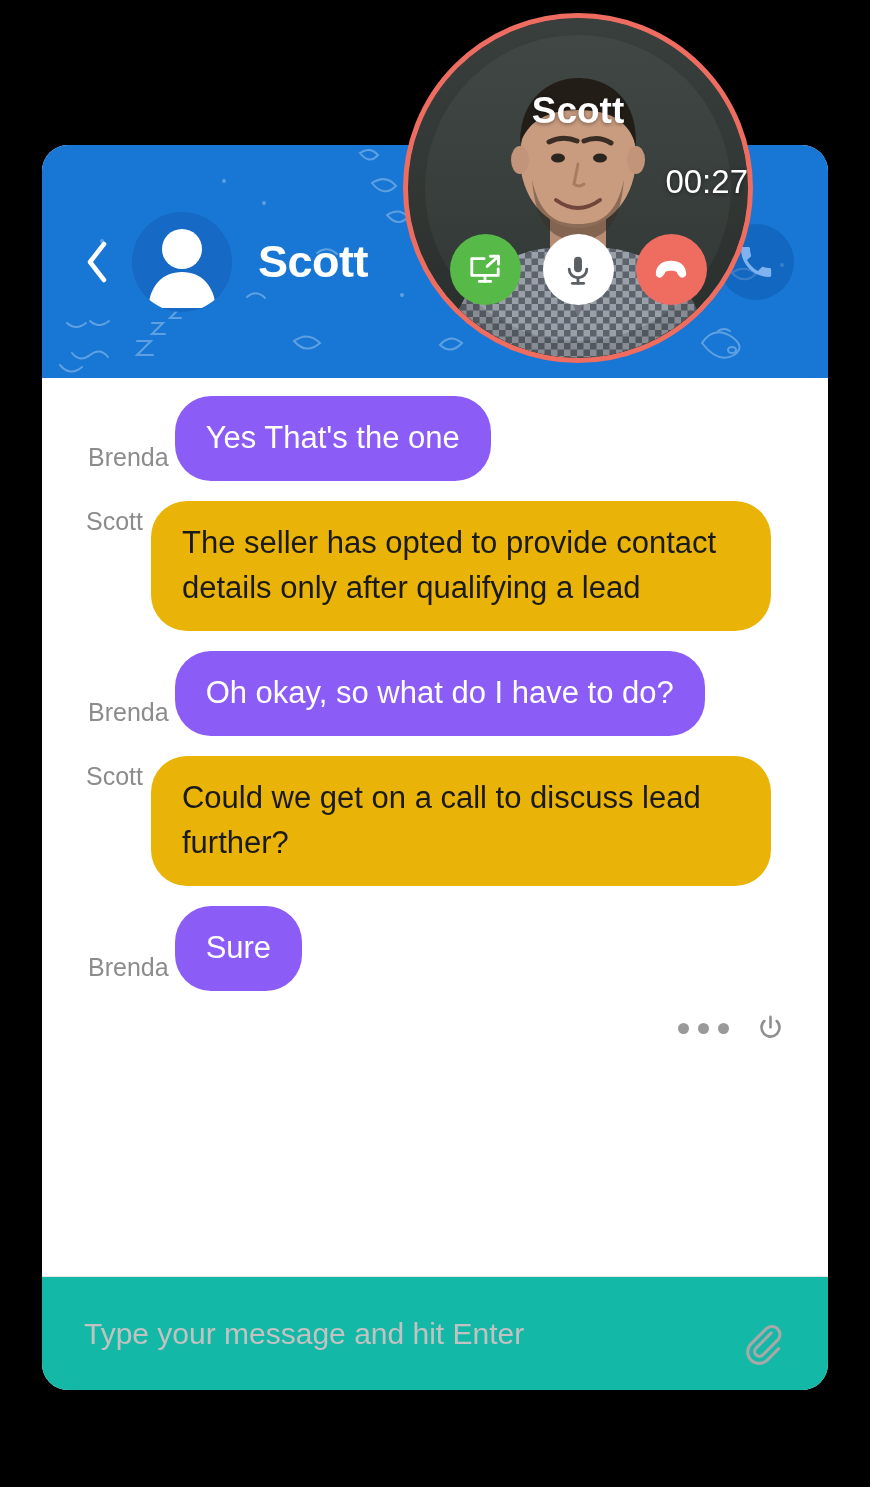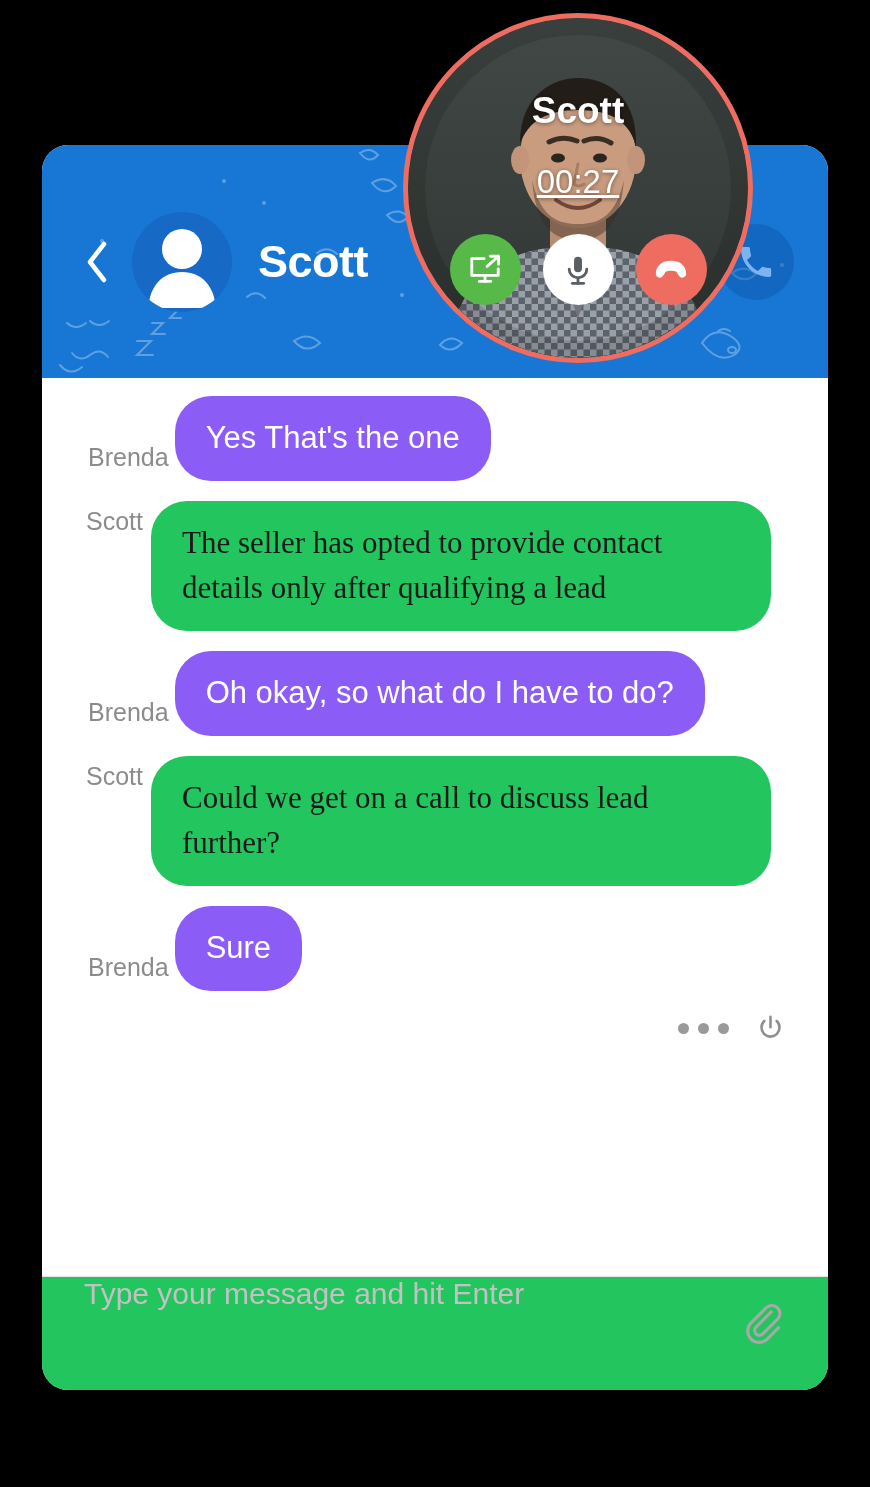--- a/index.html
+++ b/index.html
@@ -120,23 +120,22 @@
     border-radius: 36px;
     padding: 20px 31px;
     font-size: 31px;
     line-height: 1.45;
   }
   .bubble.out {
     background: #8b5cf6;
     color: #ffffff;
   }
   .bubble.in {
-    background: #22c55e;
+    background: #eab308;
     color: #1a1a1a;
-    font-family: Liberation Serif, serif;
   }
 
   .group-gap { height: 20px; }
 
   .status-row {
     display: flex;
     align-items: center;
     justify-content: flex-end;
     gap: 26px;
     margin-top: 22px;
@@ -149,23 +148,23 @@
     background: #9a9a9a;
     display: block;
   }
   .power-icon { display: flex; align-items: center; cursor: pointer; }
 
   
   .composer {
     position: relative;
     height: 114px;
     border-top: 1px solid #e6e6e6;
-    background: #22c55e;
-    display: flex;
-    align-items: flex-start;
+    background: #14b8a6;
+    display: flex;
+    align-items: center;
     padding: 0 38px 0 42px;
   }
   .composer-input {
     flex: 1 1 auto;
     border: none;
     outline: none;
     background: transparent;
     font-family: "Liberation Sans", sans-serif;
     font-size: 30px;
     color: #2b2b2b;
@@ -207,26 +206,25 @@
     text-align: center;
     color: #ffffff;
     font-size: 37px;
     font-weight: bold;
     text-shadow: 0 1px 4px rgba(0,0,0,0.45);
   }
   .call-timer {
     position: absolute;
     top: 145px;
     left: 0; right: 0;
-    text-align: center;
+    text-align: right;
     color: #ffffff;
     font-size: 33px;
     font-weight: normal;
     text-shadow: 0 1px 4px rgba(0,0,0,0.45);
-    text-decoration: underline;
   }
   .call-controls {
     position: absolute;
     left: 0; right: 0;
     top: 216px;
     display: flex;
     align-items: center;
     justify-content: center;
     gap: 22px;
   }

